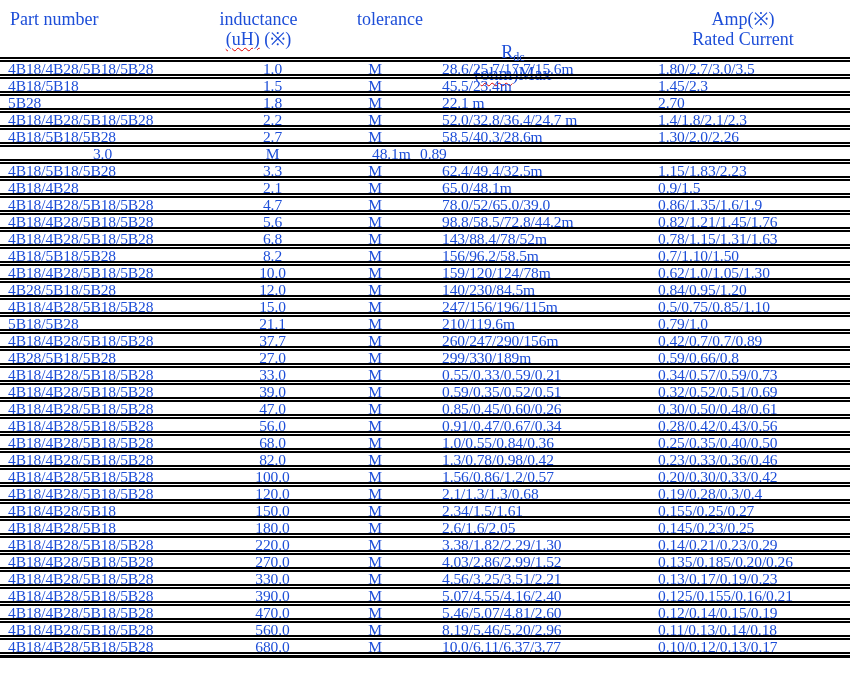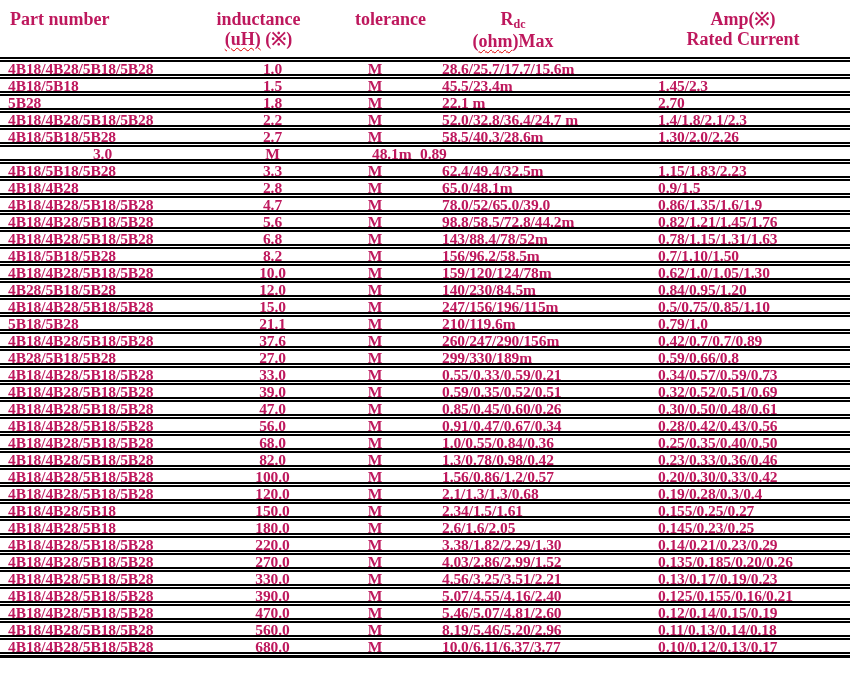--- a/index.html
+++ b/index.html
@@ -7,43 +7,43 @@
     padding: 0;
     background: #ffffff;
     width: 850px;
     height: 679px;
     overflow: hidden;
   }
   .sheet {
     width: 850px;
     height: 679px;
     background: #ffffff;
-    color: #be185d;
+    color: #1d4ed8;
     font-family: "Liberation Serif", "DejaVu Serif", serif;
-    font-weight: bold;
+    font-weight: normal;
     position: relative;
   }
   .grid-cols {
     display: grid;
     grid-template-columns: 205px 135px 70px 238px 202px;
   }
   
   .header {
     box-sizing: border-box;
     height: 62px;
     padding-top: 9px;
     border-bottom: 5px double #000000;
     font-size: 18px;
     line-height: 20px;
   }
   .hdr-cell { text-align: center; position: relative; }
   .hdr-part { text-align: left; padding-left: 10px; }
   .hdr-ind  { left: -14px; }
   .hdr-tol  { left: 15px; }
-  .hdr-rdc  { left: -16px; }
+  .hdr-rdc  { left: -16px; margin-top: 33px; }
   .hdr-cur  { left: -6px; }
   .hdr-cell sub {
     font-size: 12px;
     vertical-align: baseline;
     position: relative;
     top: 3px;
   }
   .squiggle {
     text-decoration: underline wavy #e00000 1px;
     text-underline-offset: 2px;
@@ -103,20 +103,21 @@
       <div>Rated Current</div>
     </div>
   </div>
 
   <div class="rows">
   <div class="row grid-cols">
     <span class="cell part">4B18/4B28/5B18/5B28</span>
     <span class="cell ind">1.0</span>
     <span class="cell tol">M</span>
     <span class="cell rdc">28.6/25.7/17.7/15.6m</span>
+    <span class="cell cur">1.80/2.7/3.0/3.5</span>
   </div>
 
   <div class="row grid-cols">
     <span class="cell part">4B18/5B18</span>
     <span class="cell ind">1.5</span>
     <span class="cell tol">M</span>
     <span class="cell rdc">45.5/23.4m</span>
     <span class="cell cur">1.45/2.3</span>
   </div>
 
@@ -154,21 +155,21 @@
   <div class="row grid-cols">
     <span class="cell part">4B18/5B18/5B28</span>
     <span class="cell ind">3.3</span>
     <span class="cell tol">M</span>
     <span class="cell rdc">62.4/49.4/32.5m</span>
     <span class="cell cur">1.15/1.83/2.23</span>
   </div>
 
   <div class="row grid-cols">
     <span class="cell part">4B18/4B28</span>
-    <span class="cell ind">2.8</span>
+    <span class="cell ind">2.1</span>
     <span class="cell tol">M</span>
     <span class="cell rdc">65.0/48.1m</span>
     <span class="cell cur">0.9/1.5</span>
   </div>
 
   <div class="row grid-cols">
     <span class="cell part">4B18/4B28/5B18/5B28</span>
     <span class="cell ind">4.7</span>
     <span class="cell tol">M</span>
     <span class="cell rdc">78.0/52/65.0/39.0</span>
@@ -226,21 +227,21 @@
   <div class="row grid-cols">
     <span class="cell part">5B18/5B28</span>
     <span class="cell ind">21.1</span>
     <span class="cell tol">M</span>
     <span class="cell rdc">210/119.6m</span>
     <span class="cell cur">0.79/1.0</span>
   </div>
 
   <div class="row grid-cols">
     <span class="cell part">4B18/4B28/5B18/5B28</span>
-    <span class="cell ind">37.6</span>
+    <span class="cell ind">37.7</span>
     <span class="cell tol">M</span>
     <span class="cell rdc">260/247/290/156m</span>
     <span class="cell cur">0.42/0.7/0.7/0.89</span>
   </div>
 
   <div class="row grid-cols">
     <span class="cell part">4B28/5B18/5B28</span>
     <span class="cell ind">27.0</span>
     <span class="cell tol">M</span>
     <span class="cell rdc">299/330/189m</span>

